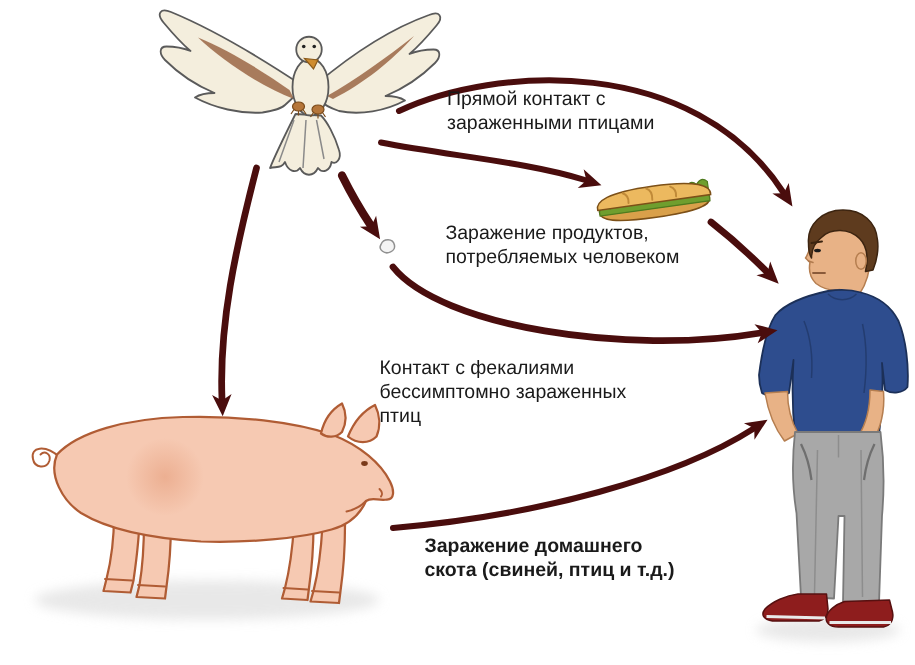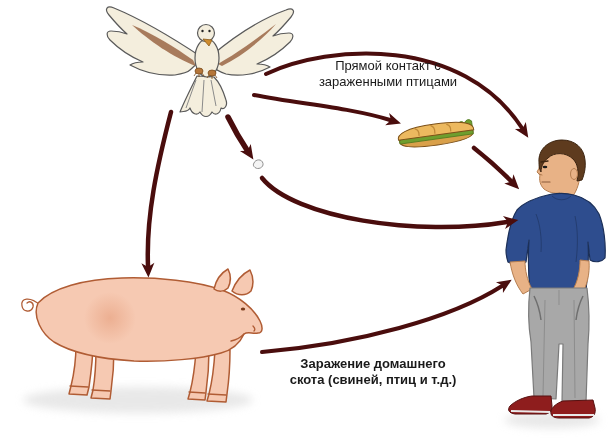--- a/index.html
+++ b/index.html
@@ -3,21 +3,21 @@
 <meta charset="utf-8">
 <style>
   html,body{margin:0;padding:0;background:#fff;}
   .stage{
     position:relative;width:610px;height:443px;overflow:hidden;
     background:var(--c-background,#fff);
     font-family:"Liberation Sans", sans-serif;
   }
   .stage svg{position:absolute;inset:0;display:block;}
   .label{
-    position:absolute;text-align:center;
+    position:absolute;
     font-size:13px;line-height:16px;color:var(--c-text,#1a1a1a);
   }
   .arrow{fill:none;stroke:var(--c-arrow,#4a0d0d);stroke-linecap:round;}
   .ah{fill:var(--c-arrow,#4a0d0d);}
   .pig-part{fill:var(--c-pig_body,#f6c9b2);stroke:var(--c-pig_outline,#b05c34);stroke-width:1.5;stroke-linejoin:round;}
   .pig-line{fill:none;stroke:var(--c-pig_outline,#b05c34);stroke-width:1.3;stroke-linecap:round;}
   .dove-part{fill:var(--c-dove_body,#f4eedd);stroke:#5a5a5a;stroke-width:1.2;stroke-linejoin:round;}
   .dove-patch{fill:var(--c-dove_wing_patch,#a06e4e);opacity:.9;}
   .skin{fill:var(--c-skin,#e8b286);stroke:#b57e50;stroke-width:1;stroke-linejoin:round;}
   .hair{fill:var(--c-hair,#5e3b1e);stroke:#3c2410;stroke-width:1;stroke-linejoin:round;}
@@ -144,14 +144,16 @@
     <path class="arrow" d="M266 74 C330 44 462 36 522 128" stroke-width="4" marker-end="url(#ah)"></path>
     <path class="arrow" d="M254 95 C300 104 352 108 390 120" stroke-width="4" marker-end="url(#ah)"></path>
     <path class="arrow" d="M474 148 C488 159 501 171 511 181" stroke-width="4.5" marker-end="url(#ah)"></path>
     <path class="arrow" d="M228 117 C234 129 241 141 247 150" stroke-width="5.5" marker-end="url(#ah)"></path>
     <path class="arrow" d="M262 178 C294 218 418 237 507 222" stroke-width="4.5" marker-end="url(#ah)"></path>
     <path class="arrow" d="M171 112 C157 166 146 216 148 266" stroke-width="4.5" marker-end="url(#ah)"></path>
     <path class="arrow" d="M262 352 C358 344 452 318 502 286" stroke-width="4" marker-end="url(#ah)"></path>
   </svg>
 
   <div class="label" style="left:298px;top:58px;width:180px;">Прямой контакт с зараженными птицами</div>
+  <div class="label" style="left:297px;top:147px;width:180px;">Заражение продуктов, потребляемых человеком</div>
+  <div class="label" style="left:253px;top:237px;width:180px;">Контакт с фекалиями бессимптомно зараженных птиц</div>
   <div class="label" style="left:283px;top:356px;width:180px;font-weight:bold;">Заражение домашнего скота (свиней, птиц и т.д.)</div>
 </div>
 
 </body></html>

